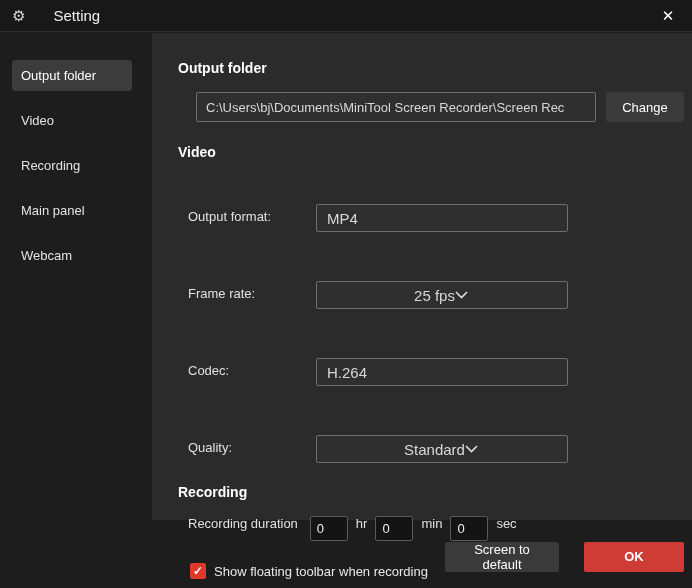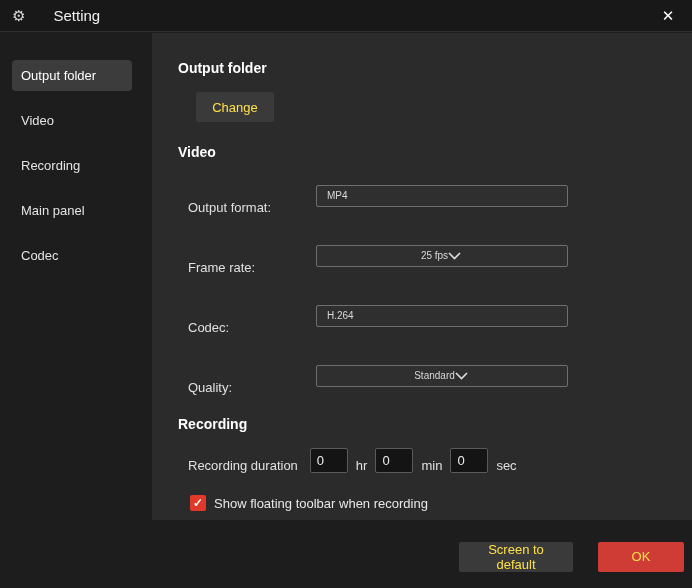--- a/index.html
+++ b/index.html
@@ -61,45 +61,46 @@
   }
   .path-input {
     width: 400px; height: 30px;
     background: #2f2f2f; border: 1px solid #6e6e6e; border-radius: 2px;
     color: #d8d8d8; font-size: 13px; padding: 0 9px;
     font-family: "Liberation Sans", sans-serif;
     white-space: nowrap; overflow: hidden;
   }
   .btn {
     height: 30px; border: none; border-radius: 2px;
-    background: #3a3a3a; color: #fde047; font-size: 13px;
+    background: #3a3a3a; color: #ffffff; font-size: 13px;
     padding: 0 16px; cursor: pointer;
     font-family: "Liberation Sans", sans-serif;
   }
   .change-btn { width: 78px; }
 
   .field-row {
     display: flex; align-items: center;
     margin: 0 0 21px 10px;
   }
   .field-label { width: 128px; font-size: 13px; color: #e0e0e0; margin-top: 24px; }
   .field-input, .field-select {
-    width: 252px; height: 22px;
+    width: 252px; height: 28px;
     background: #2f2f2f; border: 1px solid #6e6e6e; border-radius: 2px;
-    color: #d8d8d8; font-size: 10px; padding: 0 10px;
-    font-family: "Liberation Sans", sans-serif;
+    color: #d8d8d8; font-size: 15px; padding: 0 10px;
+    font-family: "Liberation Sans", sans-serif;
+    margin-top: 28px;
   }
   .field-select {
     display: flex; align-items: center; justify-content: center;
     cursor: pointer;
   }
   .chev { display: flex; align-items: center; margin-right: 2px; }
 
   .duration-row {
-    display: flex; align-items: flex-end; gap: 8px;
+    display: flex; align-items: flex-start; gap: 8px;
     margin: 0 0 22px 10px;
     font-size: 13px; color: #e0e0e0;
   }
   .dur-input {
     width: 38px; height: 25px;
     background: #141414; border: 1px solid #5a5a5a; border-radius: 2px;
     color: #eeeeee; font-size: 13px; text-align: left; padding: 0 6px;
     font-family: "Liberation Sans", sans-serif;
   }
   .dur-label { margin-right: 4px; }
@@ -116,45 +117,46 @@
     cursor: pointer;
   }
 
   
   .footer {
     position: absolute; left: 152px; right: 8px; bottom: 17px; height: 29px;
     display: flex; justify-content: flex-end; align-items: center; gap: 25px;
   }
   .reset-btn { width: 114px; }
   .ok-btn {
-    width: 86px; background: #cf3c36; font-weight: normal;
+    width: 100px; background: #cf3c36; font-weight: bold;
   }
 </style>
 </head>
 <body>
 
 <div class="titlebar">
   <span class="gear">⚙</span>
   <span class="title">Setting</span>
   <span class="close">✕</span>
 </div>
 
 <div class="sidebar">
   <div class="side-item selected">Output folder</div>
   <div class="side-item">Video</div>
   <div class="side-item">Recording</div>
   <div class="side-item">Main panel</div>
-  <div class="side-item">Codec</div>
+  <div class="side-item">Webcam</div>
 </div>
 
 <div class="content">
 
   <div class="section-title">Output folder</div>
 
   <div class="path-row">
+    <input class="path-input" type="text" value="C:\Users\bj\Documents\MiniTool Screen Recorder\Screen Rec" style="">
     <button class="btn change-btn">Change</button>
   </div>
 
   <div class="section-title">Video</div>
 
   <div class="field-row">
     <span class="field-label">Output format:</span>
     <input class="field-input" type="text" value="MP4" style="">
   </div>
 

